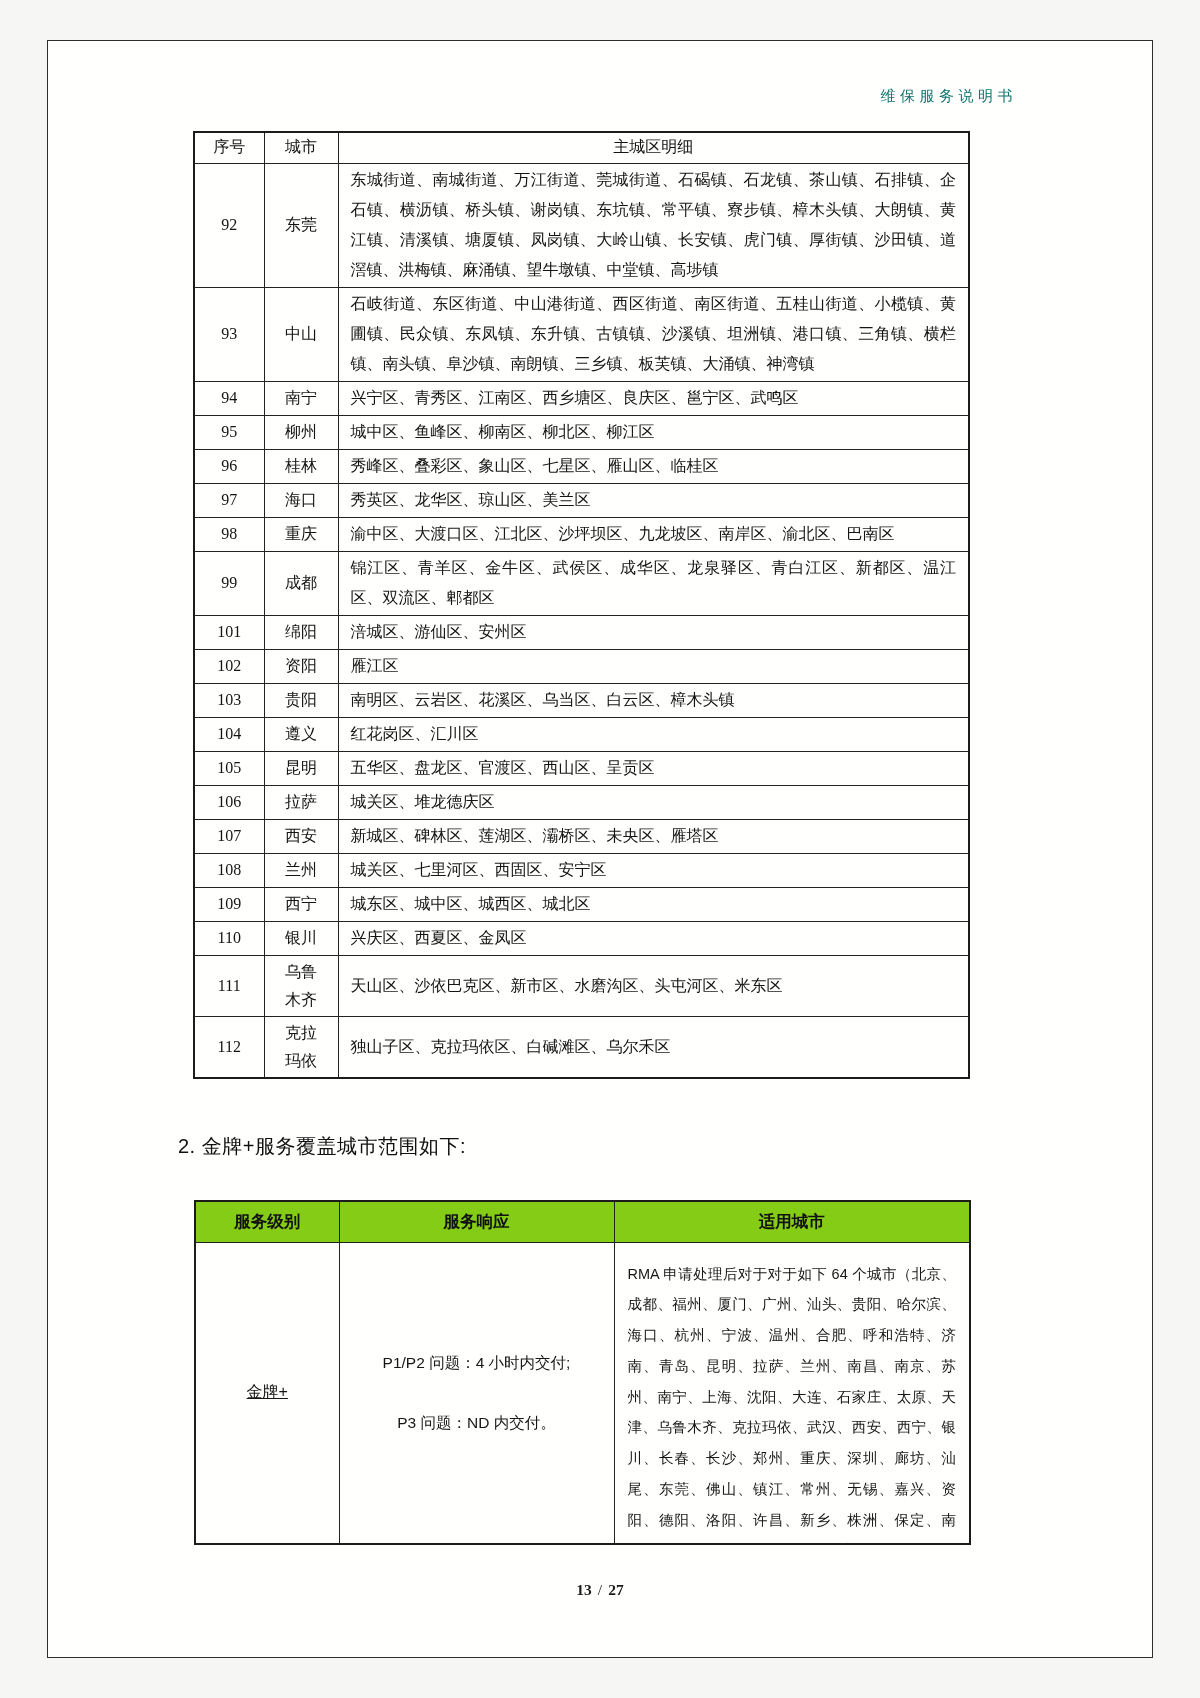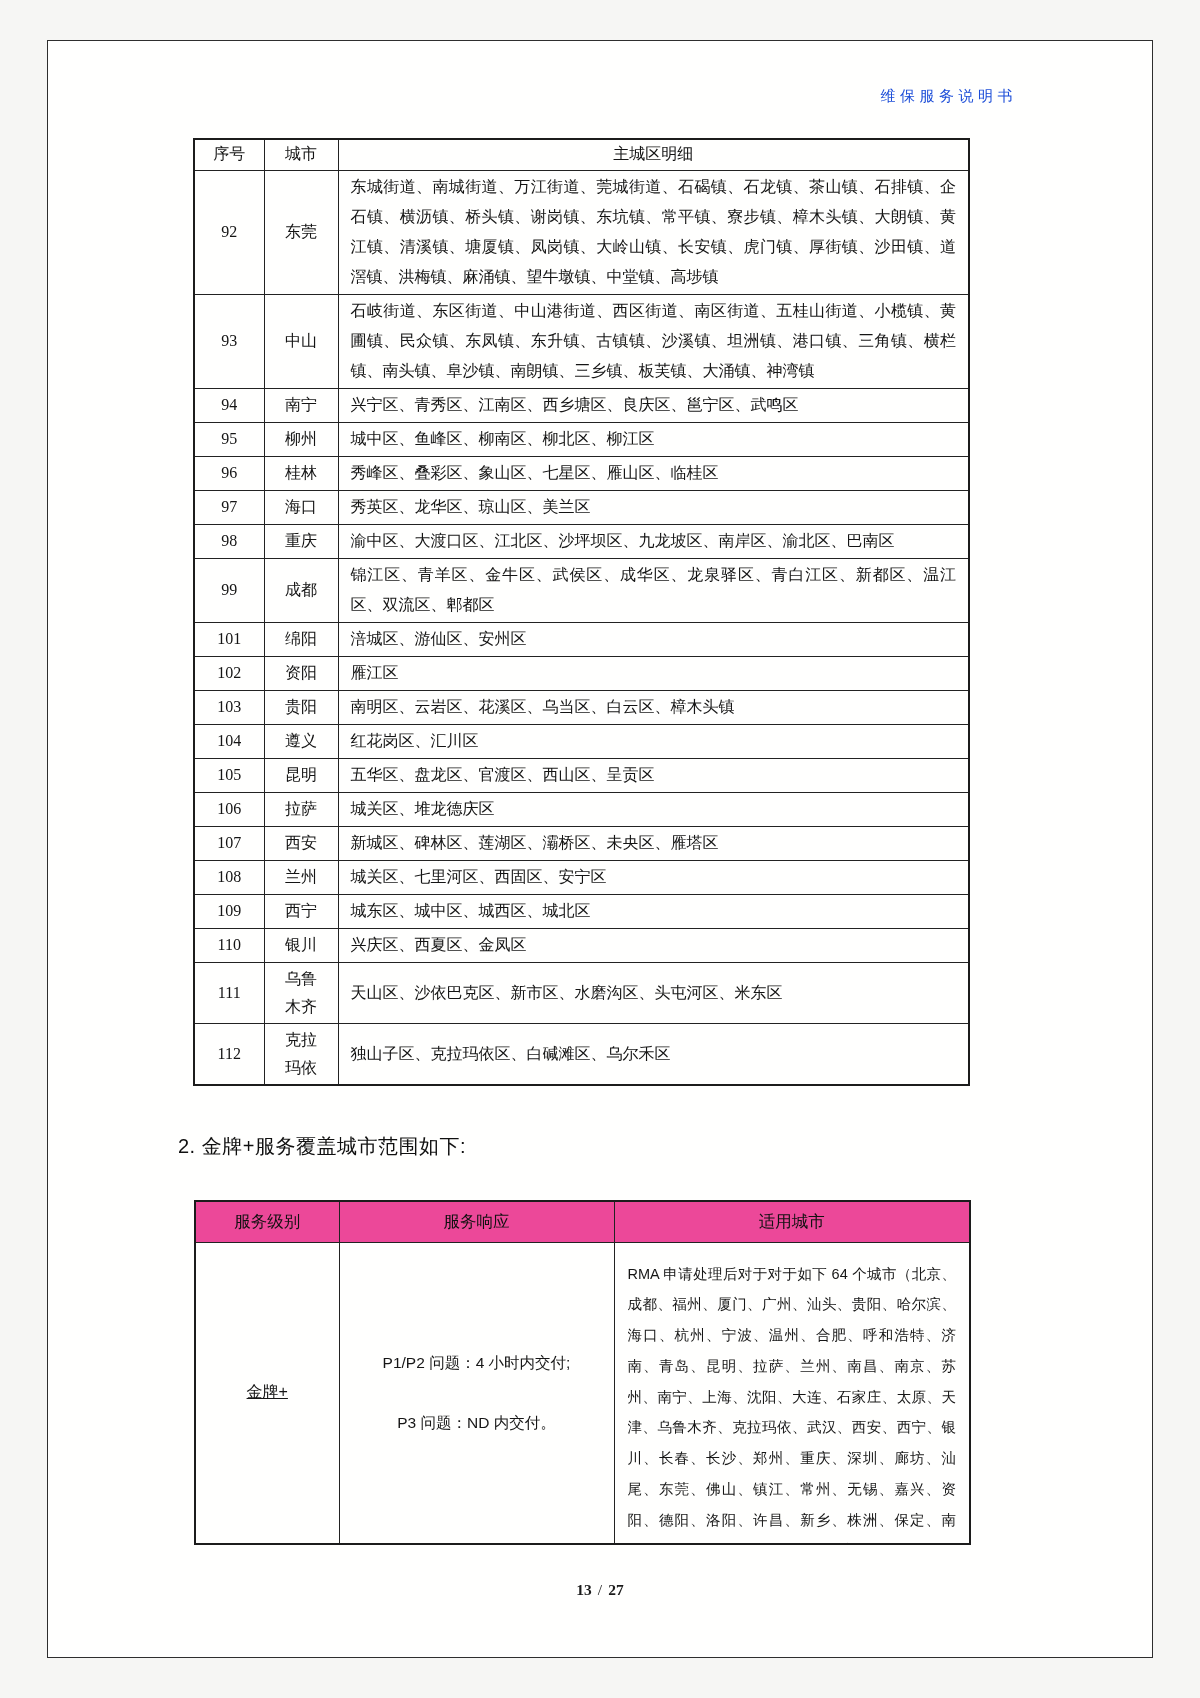--- a/index.html
+++ b/index.html
@@ -2,43 +2,43 @@
 <html><head>
 <meta charset="utf-8">
 <style>
   * { margin:0; padding:0; box-sizing:border-box; }
   body { background:#f6f6f4; font-family:"Liberation Sans", sans-serif; }
   .canvas { position:relative; width:1200px; height:1698px; background:#f6f6f4; overflow:hidden; }
   .page { position:absolute; left:47px; top:40px; width:1106px; height:1618px;
           background:#fffffe; border:1.5px solid #2e2e2e; }
 
   .doc-header { position:absolute; top:46px; right:135px;
-                font-family:Liberation Sans, sans-serif; font-size:15px; letter-spacing:4.5px; color:#1d4ed8; }
+                font-family:Liberation Sans, sans-serif; font-size:15px; letter-spacing:4.5px; color:#0f766e; }
 
   
-  .t1 { position:absolute; left:145px; top:97px; width:775px;
+  .t1 { position:absolute; left:145px; top:90px; width:775px;
         border-collapse:collapse; table-layout:fixed;
         font-family:"Liberation Serif", serif; font-size:16px; color:#141414;
         border:2px solid #1c1c1c; }
   .t1 th, .t1 td { border:1.4px solid #222; }
   .t1 th { font-weight:normal; height:31px; text-align:center; vertical-align:middle; }
   .t1 td.no   { text-align:center; vertical-align:middle; }
   .t1 td.city { text-align:center; vertical-align:middle; padding:2px 14px; line-height:28px; }
   .t1 td.dist { text-align:justify; vertical-align:middle; padding:1.5px 12px; line-height:30px; }
 
   
   .sec-heading { position:absolute; left:130px; top:1092px;
                  font-size:20px; font-weight:normal; color:#101010; letter-spacing:0.5px; }
 
   
   .t2 { position:absolute; left:146px; top:1159px; width:775px;
         border-collapse:collapse; table-layout:fixed;
         font-size:15px; color:#161616; border:2px solid #1c1c1c; }
   .t2 th, .t2 td { border:1.4px solid #222; }
-  .t2 th { height:41px; background:#ec4899; font-size:16.5px; font-weight:normal;
+  .t2 th { height:41px; background:#84cc16; font-size:16.5px; font-weight:bold;
            text-align:center; vertical-align:middle; color:#111; }
   .t2 td { vertical-align:top; }
   .t2 td.level { text-align:center; vertical-align:middle; font-size:16px; height:298px;text-decoration:underline; }
   .t2 td.resp  { vertical-align:middle; }
   .t2 .resp-inner { width:212px; margin:0 auto; text-align:center;
                     white-space:pre-line; line-height:30px; font-size:15.5px; }
   .t2 .cities-inner { height:284px; overflow:hidden; margin:16px 13px 0 13px;
                       text-align:justify; line-height:30.75px; font-size:14.5px; }
 
   .footer { position:absolute; left:0; top:1540px; width:100%; text-align:center;

